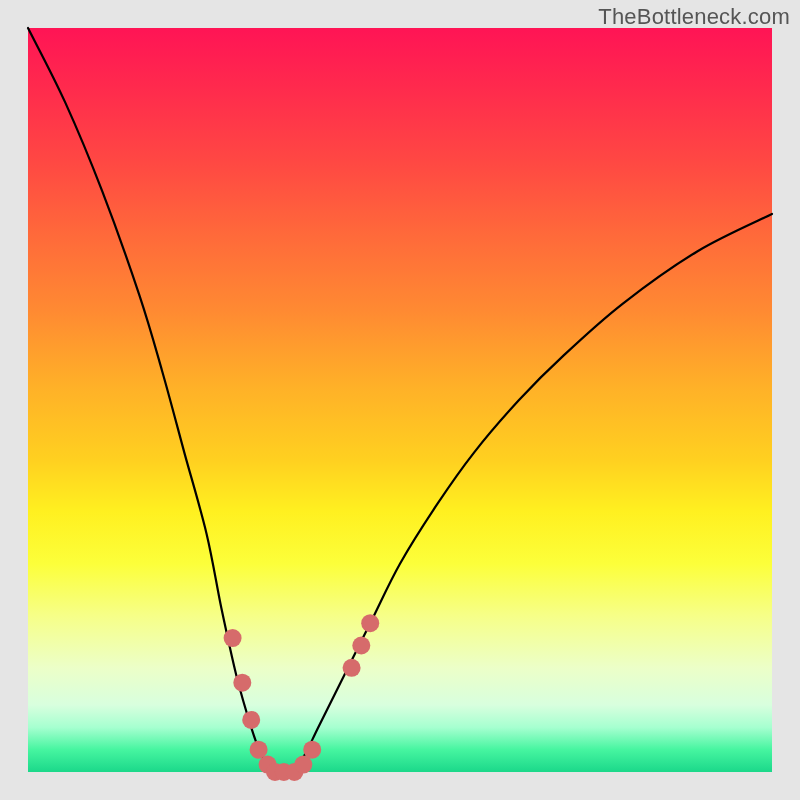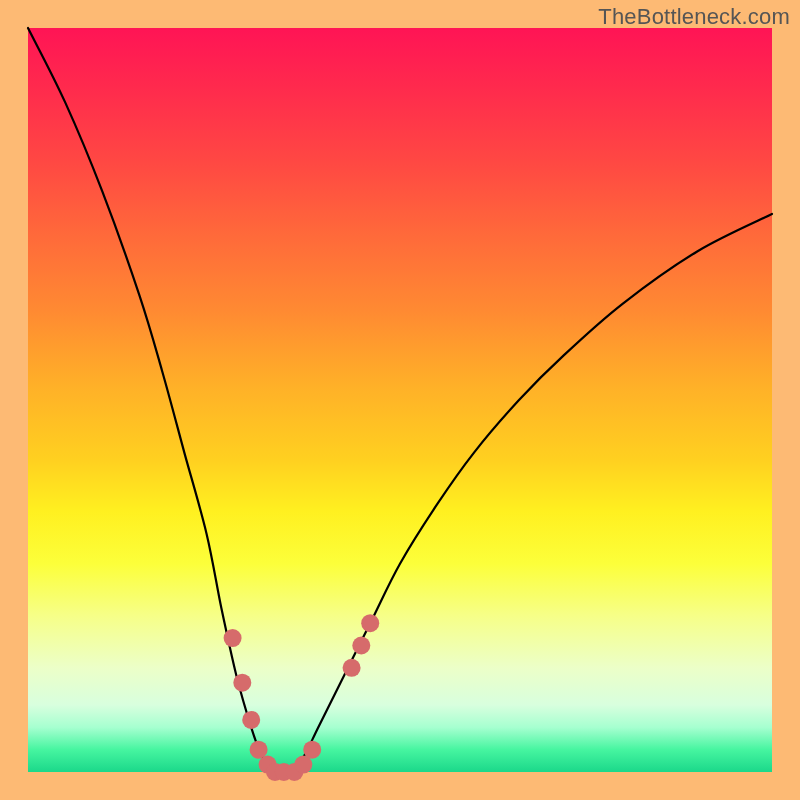--- a/index.html
+++ b/index.html
@@ -8,21 +8,21 @@
     width: 800px;
     height: 800px;
     background: #000;
     overflow: hidden;
     font-family: Arial, Helvetica, sans-serif;
   }
   .frame {
     position: relative;
     width: 800px;
     height: 800px;
-    background: #fdba74;
+    background: #e5e5e5;
   }
   .plot-area {
     position: absolute;
     left: 28px;
     top: 28px;
     width: 744px;
     height: 744px;
     
     background: linear-gradient(
       to bottom,

